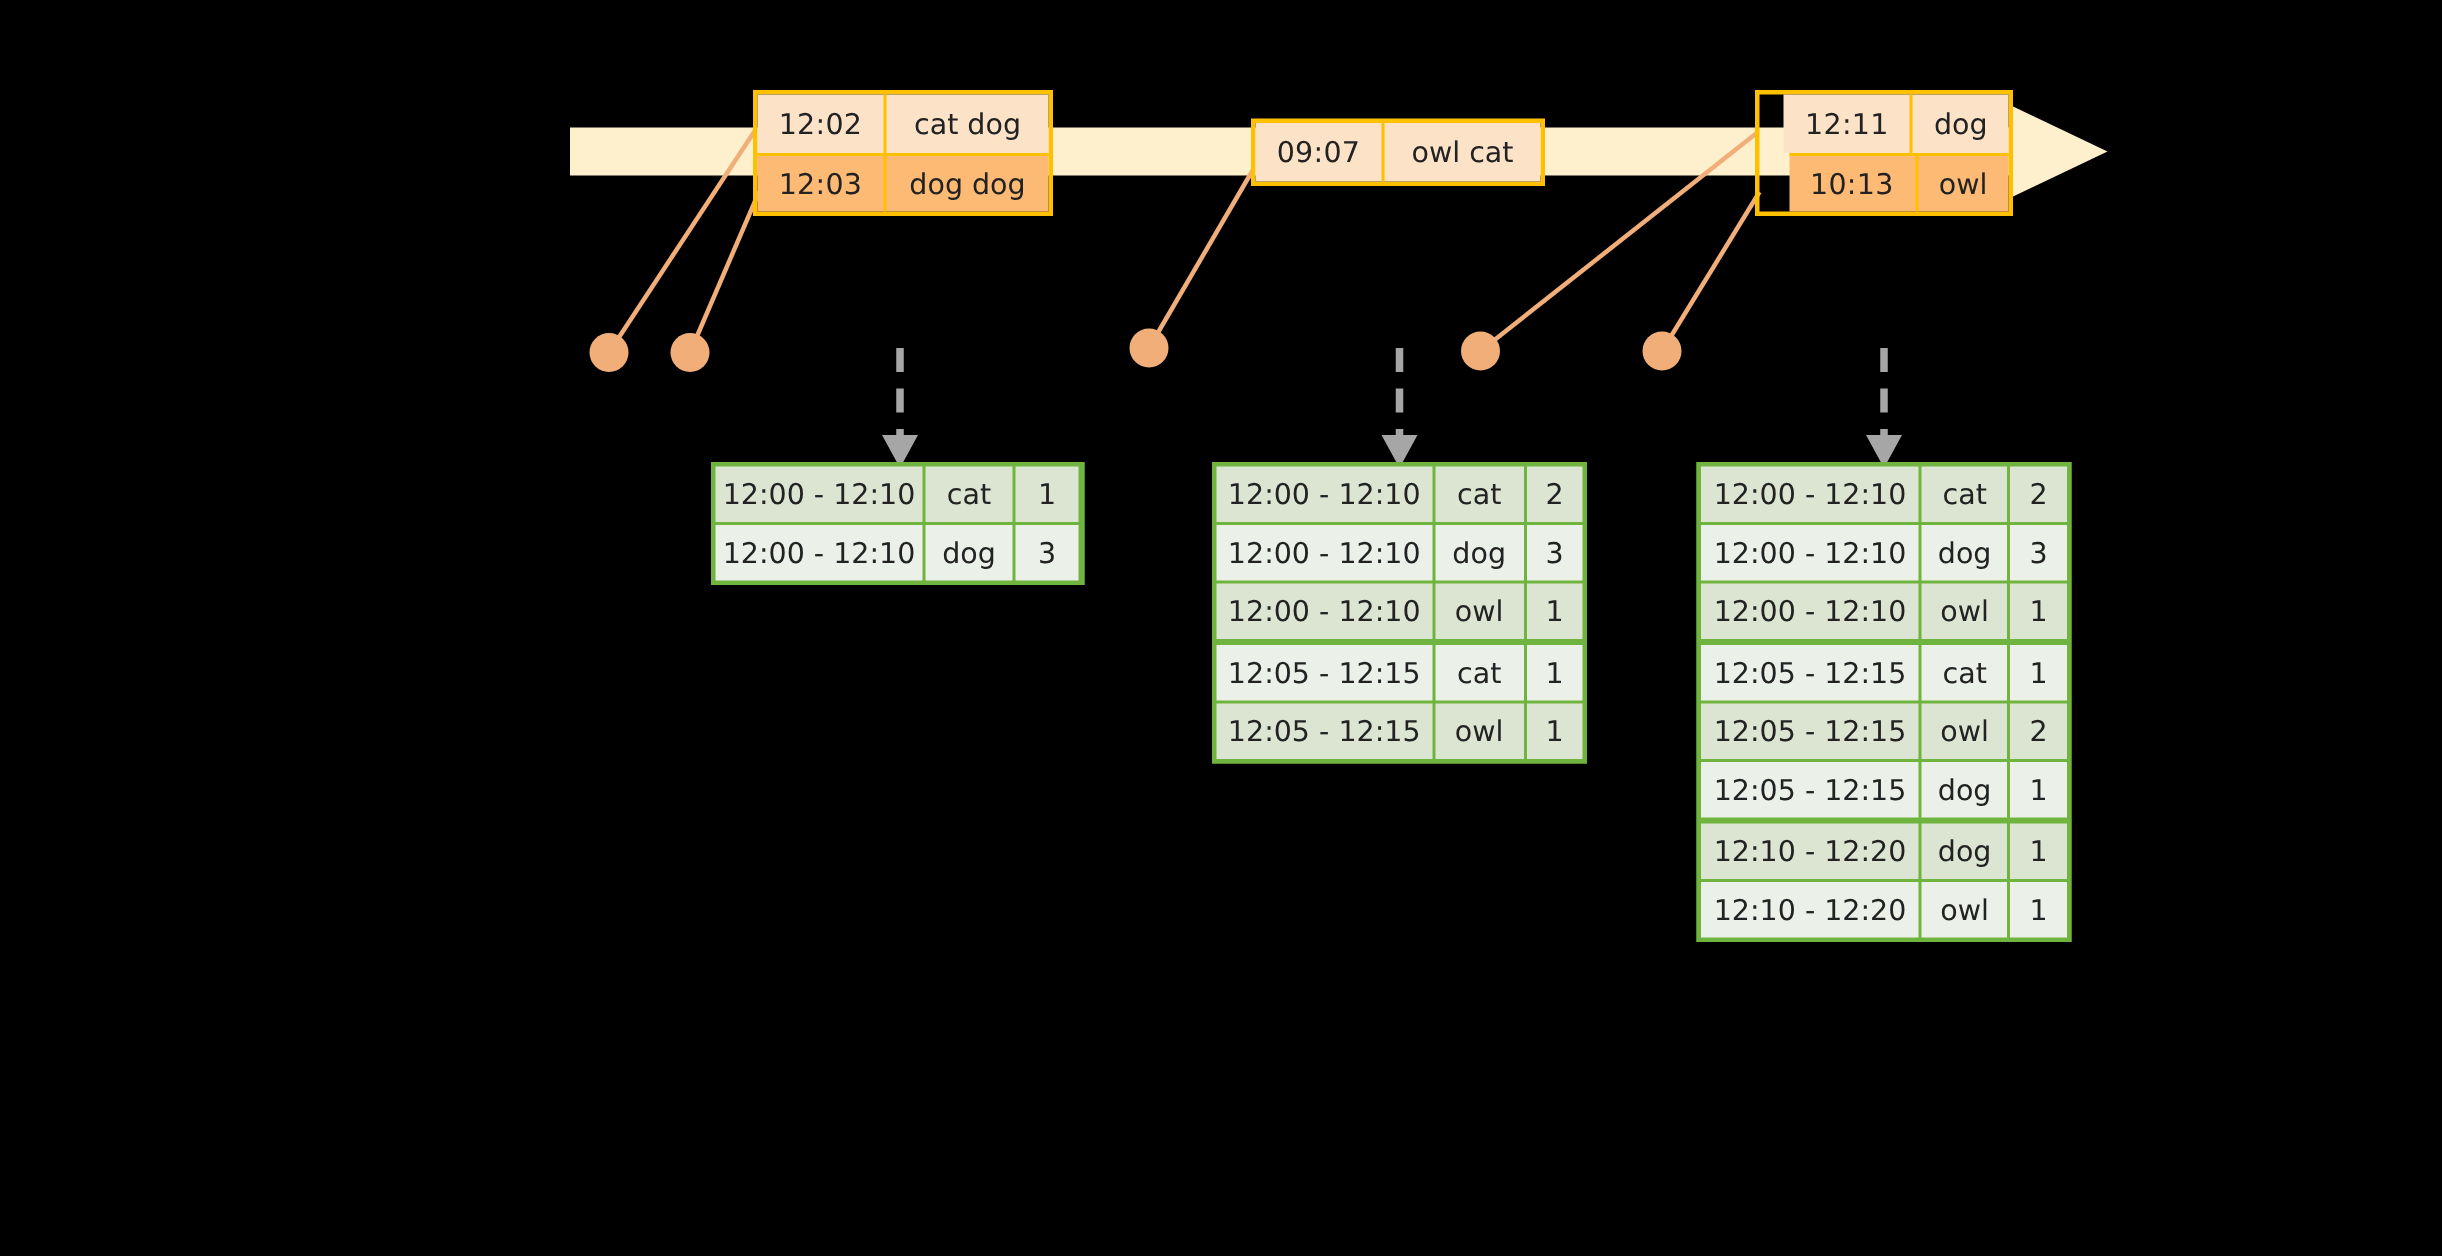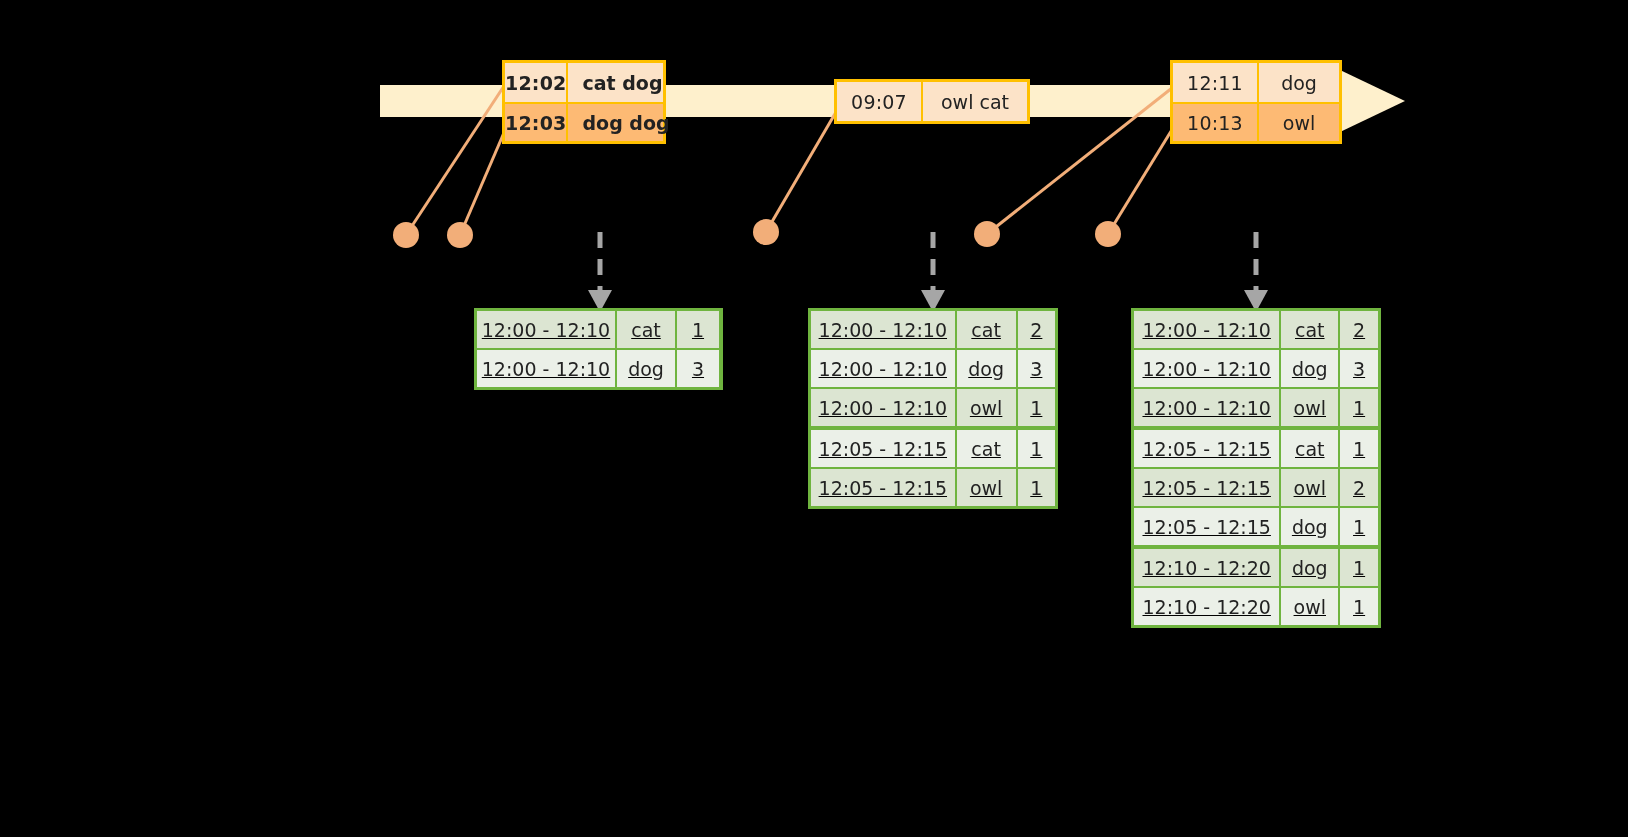--- a/index.html
+++ b/index.html
@@ -67,21 +67,20 @@
   }
 
   
   .result-table {
     position: absolute;
     border: 3px solid #6FB43F;
     box-sizing: border-box;
     background: #6FB43F;
     display: flex;
     flex-direction: column;
-    text-decoration: underline;
   }
   .rt-row {
     display: flex;
     flex-direction: row;
     height: 37px;
     box-sizing: border-box;
   }
   .rt-row + .rt-row { margin-top: 2px; }
   .rt-row.group-start { margin-top: 4px; }
   .rt-cell {
@@ -142,39 +141,39 @@
       <polygon points="588,290 612,290 600,312" stroke="none"></polygon>
 
       <line x1="933" y1="232" x2="933" y2="292" stroke-dasharray="16 11"></line>
       <polygon points="921,290 945,290 933,312" stroke="none"></polygon>
 
       <line x1="1256" y1="232" x2="1256" y2="292" stroke-dasharray="16 11"></line>
       <polygon points="1244,290 1268,290 1256,312" stroke="none"></polygon>
     </g>
   </svg>
 
-  <div class="event-box" style="left:502px; top:60px; width:164px; height:84px;font-weight:bold;">
+  <div class="event-box" style="left:502px; top:60px; width:200px; height:84px;">
     <div class="event-row shade-a">
       <div class="event-time">12:02</div>
       <div class="event-words">cat dog</div>
     </div>
     <div class="event-row shade-b">
       <div class="event-time">12:03</div>
       <div class="event-words">dog dog</div>
     </div>
   </div>
 
   <div class="event-box" style="left:834px; top:79px; width:196px; height:45px;">
     <div class="event-row shade-a">
       <div class="event-time">09:07</div>
       <div class="event-words">owl cat</div>
     </div>
   </div>
 
-  <div class="event-box" style="left:1170px; top:60px; width:172px; height:84px;">
+  <div class="event-box" style="left:1170px; top:60px; width:172px; height:84px;align-items:flex-end;">
     <div class="event-row shade-a">
       <div class="event-time">12:11</div>
       <div class="event-words">dog</div>
     </div>
     <div class="event-row shade-b">
       <div class="event-time">10:13</div>
       <div class="event-words">owl</div>
     </div>
   </div>
 

